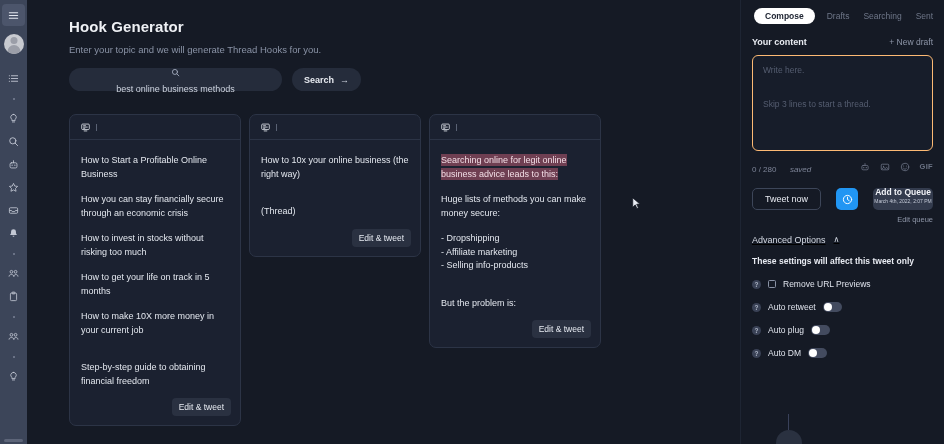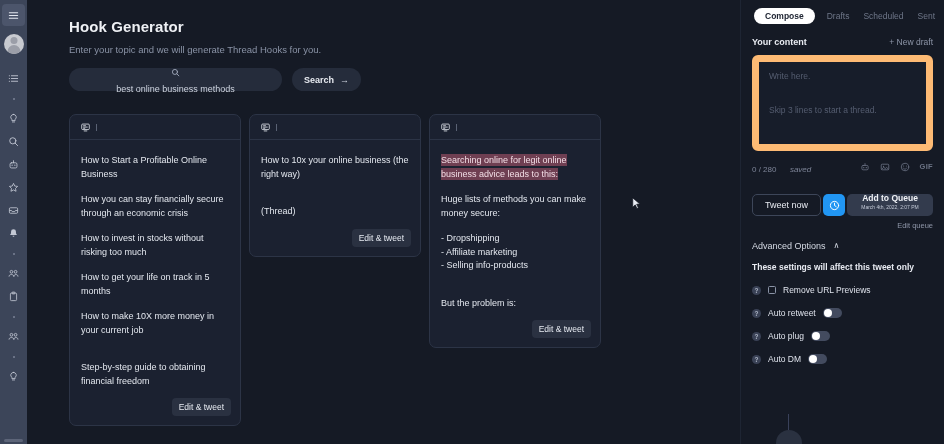--- a/index.html
+++ b/index.html
@@ -131,56 +131,56 @@
   .tab.active {
     background:#fff; color:#202634; font-weight:bold;
     border-radius: 9px; padding: 3px 11px;
   }
   .content-row {
     margin-top: 13px; display:flex; align-items:baseline; justify-content: space-between;
   }
   .content-title { font-size: 9px; font-weight: bold; color:#e9ecf2; }
   .new-draft { font-size: 8.5px; color:#8d95a7; cursor:pointer; }
   .composer {
-    margin-top: 8px; height: 96px; border:7px solid #fdba74; border-radius:6px;
+    margin-top: 8px; height: 96px; border:1px solid #fdba74; border-radius:6px;
     background:#171d2a; padding: 9px 10px; position: relative;
   }
   .ph1 { font-size: 8.5px; color:#555d70; }
   .ph2 { font-size: 8.5px; color:#555d70; position:absolute; top: 43px; left: 10px;}
   .meta-row {
     margin-top: 7px; display:flex; align-items:center; justify-content: space-between;
   }
   .counter { font-size: 8px; color:#7d8497; }
   .saved { font-size: 8px; color:#7d8497; font-style: italic; margin-left: 9px;}
   .media-icons { display:flex; align-items:flex-start; gap: 10px; color:#6b7385; }
   .media-icons svg { width:10px; height:10px; display:block; }
   .gif-txt { font-size:7.5px; font-weight:bold; color:#6b7385; letter-spacing:.3px;}
 
-  .actions { margin-top: 18px; display:flex; align-items:stretch; gap:2px; }
+  .actions { margin-top: 12px; display:flex; align-items:stretch; gap:15px; }
   .tweet-now {
     border:1px solid #3d4considerate; border:1px solid #3d4659; border-radius:5px;
     background: transparent; color:#e7eaf1; font-size:9px;
     padding: 0 12px; height:22px; cursor:pointer;
     font-family:"Liberation Sans", sans-serif;
   }
   .clock-btn {
     width:22px; height:22px; border-radius:5px; background:#2196f3;
     display:flex; align-items:center; justify-content:center; cursor:pointer;
   }
   .clock-btn svg { width:11px; height:11px; color:#fff; }
   .queue-btn {
     flex:1 1 auto; height:22px; border-radius:5px; background:#333b4d;
     display:flex; flex-direction:column; align-items:center; 
     cursor:pointer; line-height:1;
   }
   .queue-btn .t1 { font-size:8.5px; font-weight:bold; color:#f0f2f6; }
   .queue-btn .t2 { font-size:5px; color:#c3c9d6; margin-top:2px; }
   .edit-queue { text-align:right; font-size:7.5px; color:#8d95a7; margin-top:5px; cursor:pointer;}
 
-  .adv-row { margin-top: 11px; display:flex; align-items:flex-start; gap:8px; }
+  .adv-row { margin-top: 11px; display:flex; align-items:flex-start; gap:8px;text-decoration:underline; }
   .adv-title { font-size:9px; color:#d5dae4; }
   .adv-chev { font-size:8px; color:#d5dae4; }
   .adv-note { margin-top: 11px; font-size:8.5px; font-weight:bold; color:#e7eaf1; }
 
   .opt { margin-top: 13px; display:flex; align-items:center; gap:7px; }
   .qmark {
     width:9px; height:9px; border-radius:50%; background:#3a4256; color:#aeb6c6;
     font-size:6.5px; display:flex; align-items:center; justify-content:center;
     flex:0 0 auto; font-weight:bold;
   }
@@ -389,21 +389,21 @@
 
     <svg class="cursor" viewBox="0 0 12 17">
       <path d="M1 1l9.5 8.2-4.3.3 2.3 4.7-1.9.9-2.3-4.8L1 13.6z" fill="#e9ecf3" stroke="#11151f" stroke-width=".9"></path>
     </svg>
   </div>
 
   <div class="rpanel">
     <div class="tabs">
       <div class="tab active">Compose</div>
       <div class="tab">Drafts</div>
-      <div class="tab">Scheduled</div>
+      <div class="tab">Searching</div>
       <div class="tab">Sent</div>
     </div>
 
     <div class="content-row">
       <span class="content-title">Your content</span>
       <span class="new-draft">+ New draft</span>
     </div>
 
     <div class="composer">
       <div class="ph1">Write here.</div>

